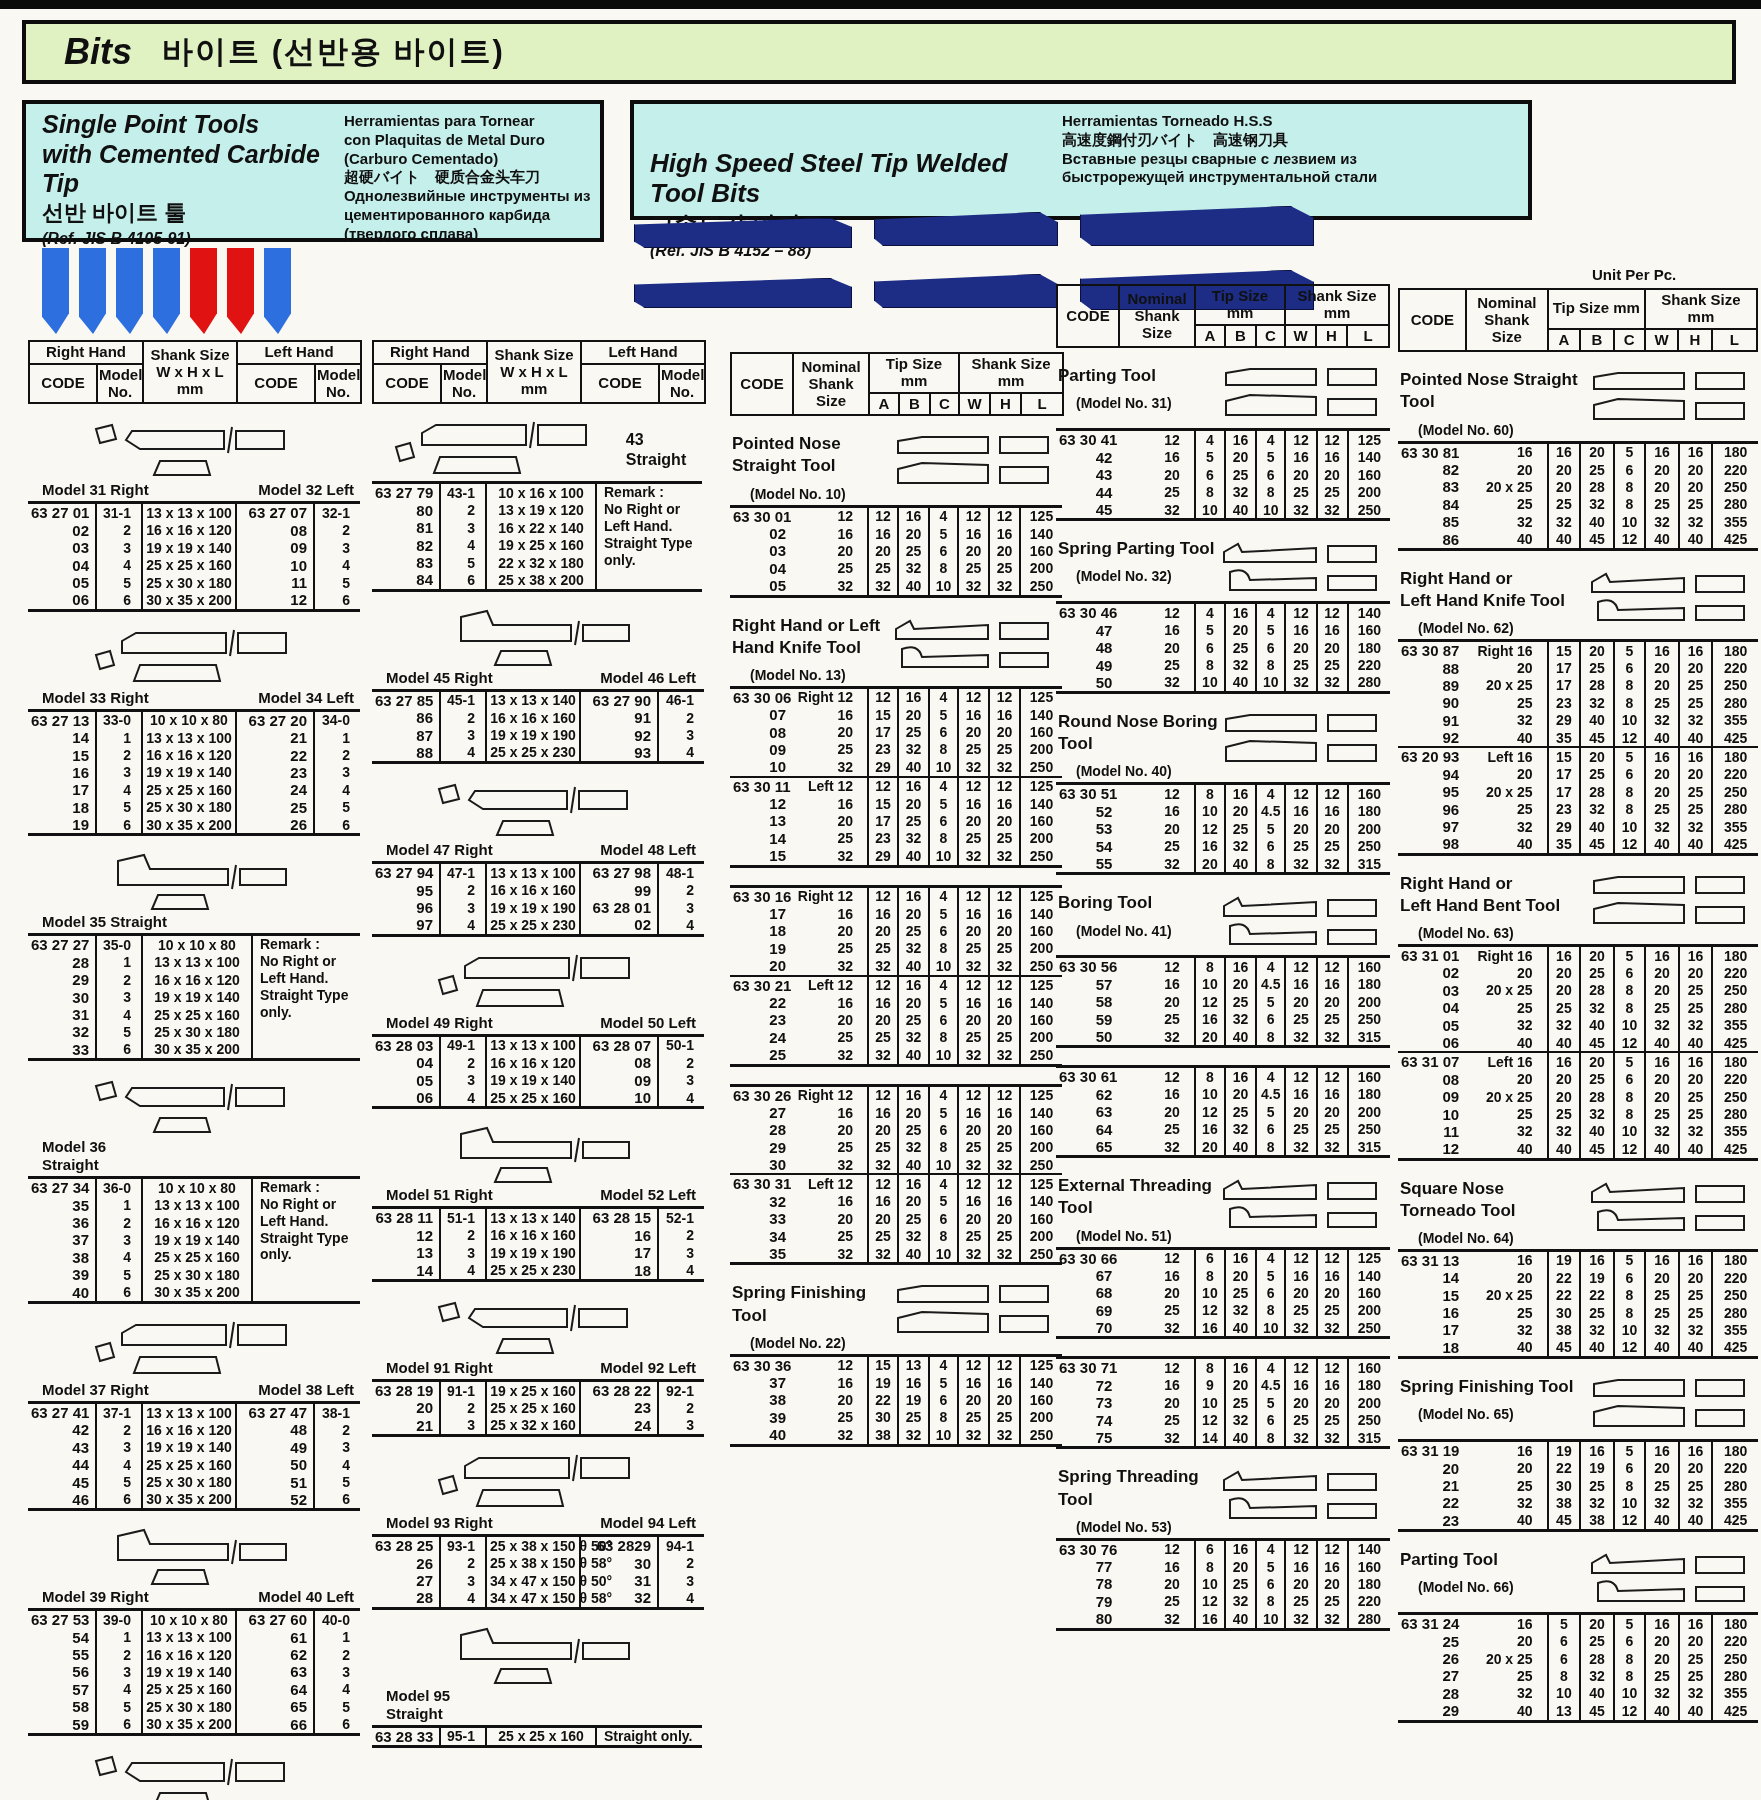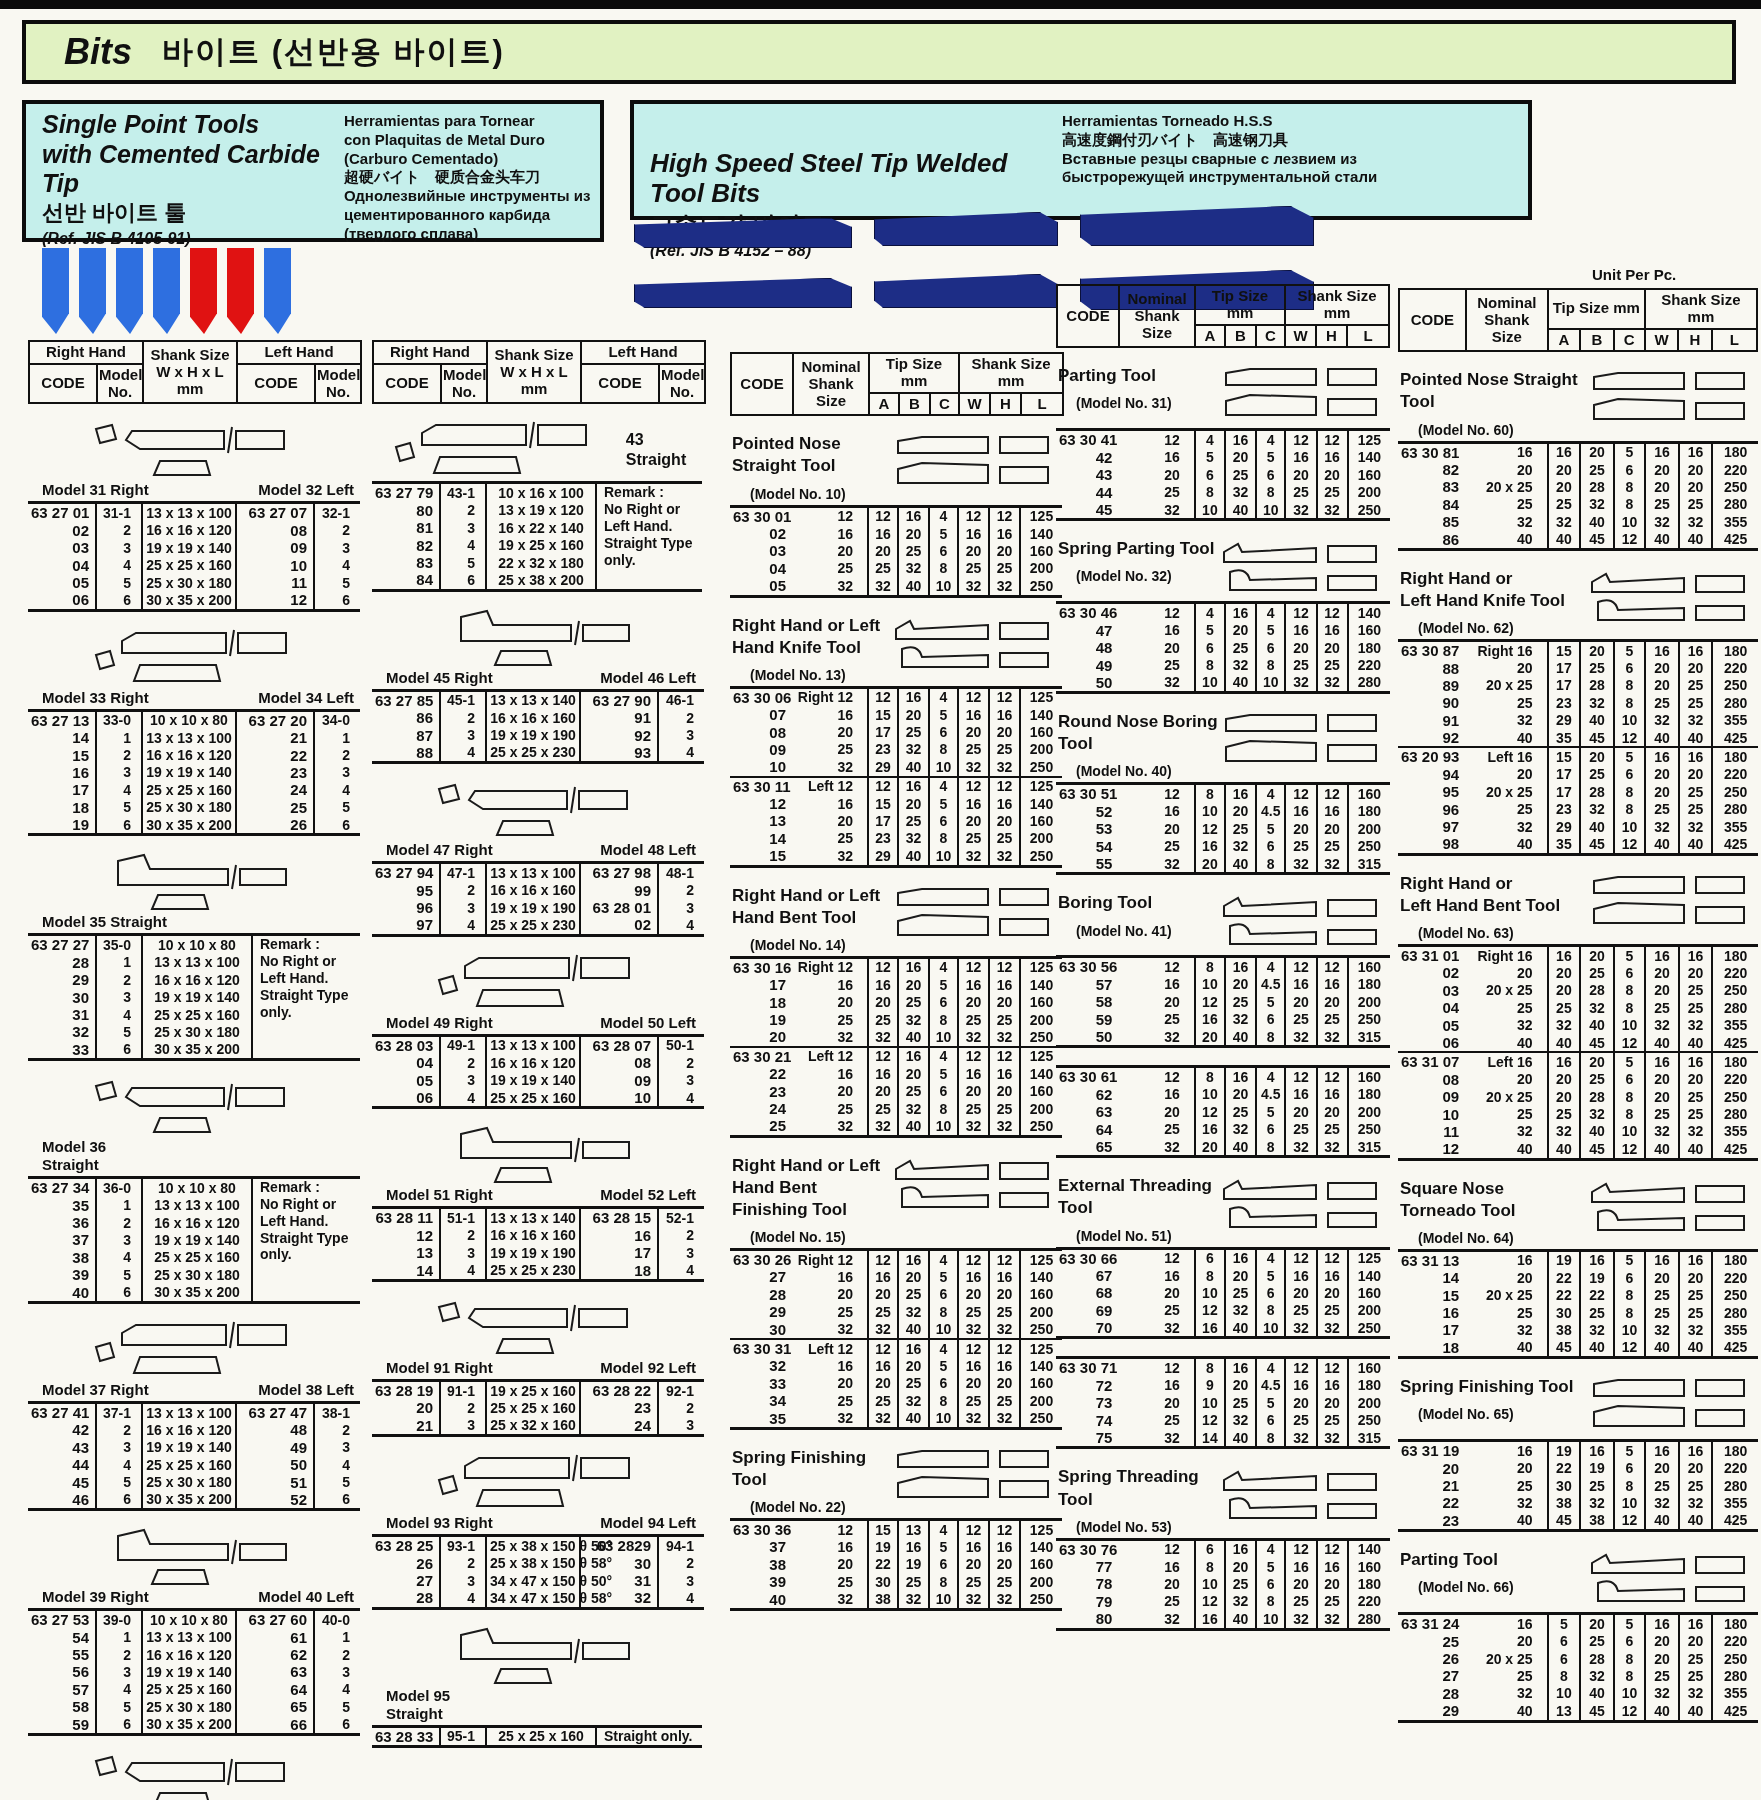--- a/index.html
+++ b/index.html
@@ -1254,36 +1254,20 @@
               <td class="ctr v">40</td>
               <td class="ctr v">10</td>
               <td class="ctr v">32</td>
               <td class="ctr v">32</td>
               <td class="ctr v">250</td>
             </tr>
           </tbody>
         </table>
       </div>
       <div class="grp">
-        <div class="hgh">
-          <div>
-            <div class="hgt">
-              <div>Right Hand or Left Hand Bent Tool</div>
-            </div>
-            <div class="hgm">(Model No. 14)</div>
-          </div>
-          <div class="hsk"><svg width="168" height="56" viewBox="0 0 168 56">
- <g fill="none" stroke="#1b1b1b" stroke-width="2">
- <path d="M6,8 L30,4 L96,4 L96,20 L6,20 Z"></path>
-                <path d="M108,4 L156,4 L156,20 L108,20 Z"></path>
- <path d="M6,36 L30,30 L96,32 L96,50 L6,50 Z"></path>
-                <path d="M108,34 L156,34 L156,50 L108,50 Z"></path>
-              </g>
-            </svg></div>
-        </div>
         <table class="dt">
           <colgroup>
             <col style="width:62px">
             <col style="width:76px">
             <col style="width:30px">
             <col style="width:31px">
             <col style="width:29px">
             <col style="width:31px">
             <col style="width:31px">
             <col style="width:42px">
@@ -1388,36 +1372,20 @@
               <td class="ctr v">40</td>
               <td class="ctr v">10</td>
               <td class="ctr v">32</td>
               <td class="ctr v">32</td>
               <td class="ctr v">250</td>
             </tr>
           </tbody>
         </table>
       </div>
       <div class="grp">
-        <div class="hgh">
-          <div>
-            <div class="hgt">
-              <div>Right Hand or Left Hand Bent Finishing Tool</div>
-            </div>
-            <div class="hgm">(Model No. 15)</div>
-          </div>
-          <div class="hsk"><svg width="168" height="56" viewBox="0 0 168 56">
- <g fill="none" stroke="#1b1b1b" stroke-width="2">
- <path d="M4,14 L18,6 L22,14 L96,10 L96,24 L4,24 Z"></path>
-                <path d="M108,8 L156,8 L156,24 L108,24 Z"></path>
- <path d="M10,34 Q26,28 30,42 L96,40 L96,52 L10,52 Z"></path>
-                <path d="M108,38 L156,38 L156,52 L108,52 Z"></path>
-              </g>
-            </svg></div>
-        </div>
         <table class="dt">
           <colgroup>
             <col style="width:62px">
             <col style="width:76px">
             <col style="width:30px">
             <col style="width:31px">
             <col style="width:29px">
             <col style="width:31px">
             <col style="width:31px">
             <col style="width:42px">

